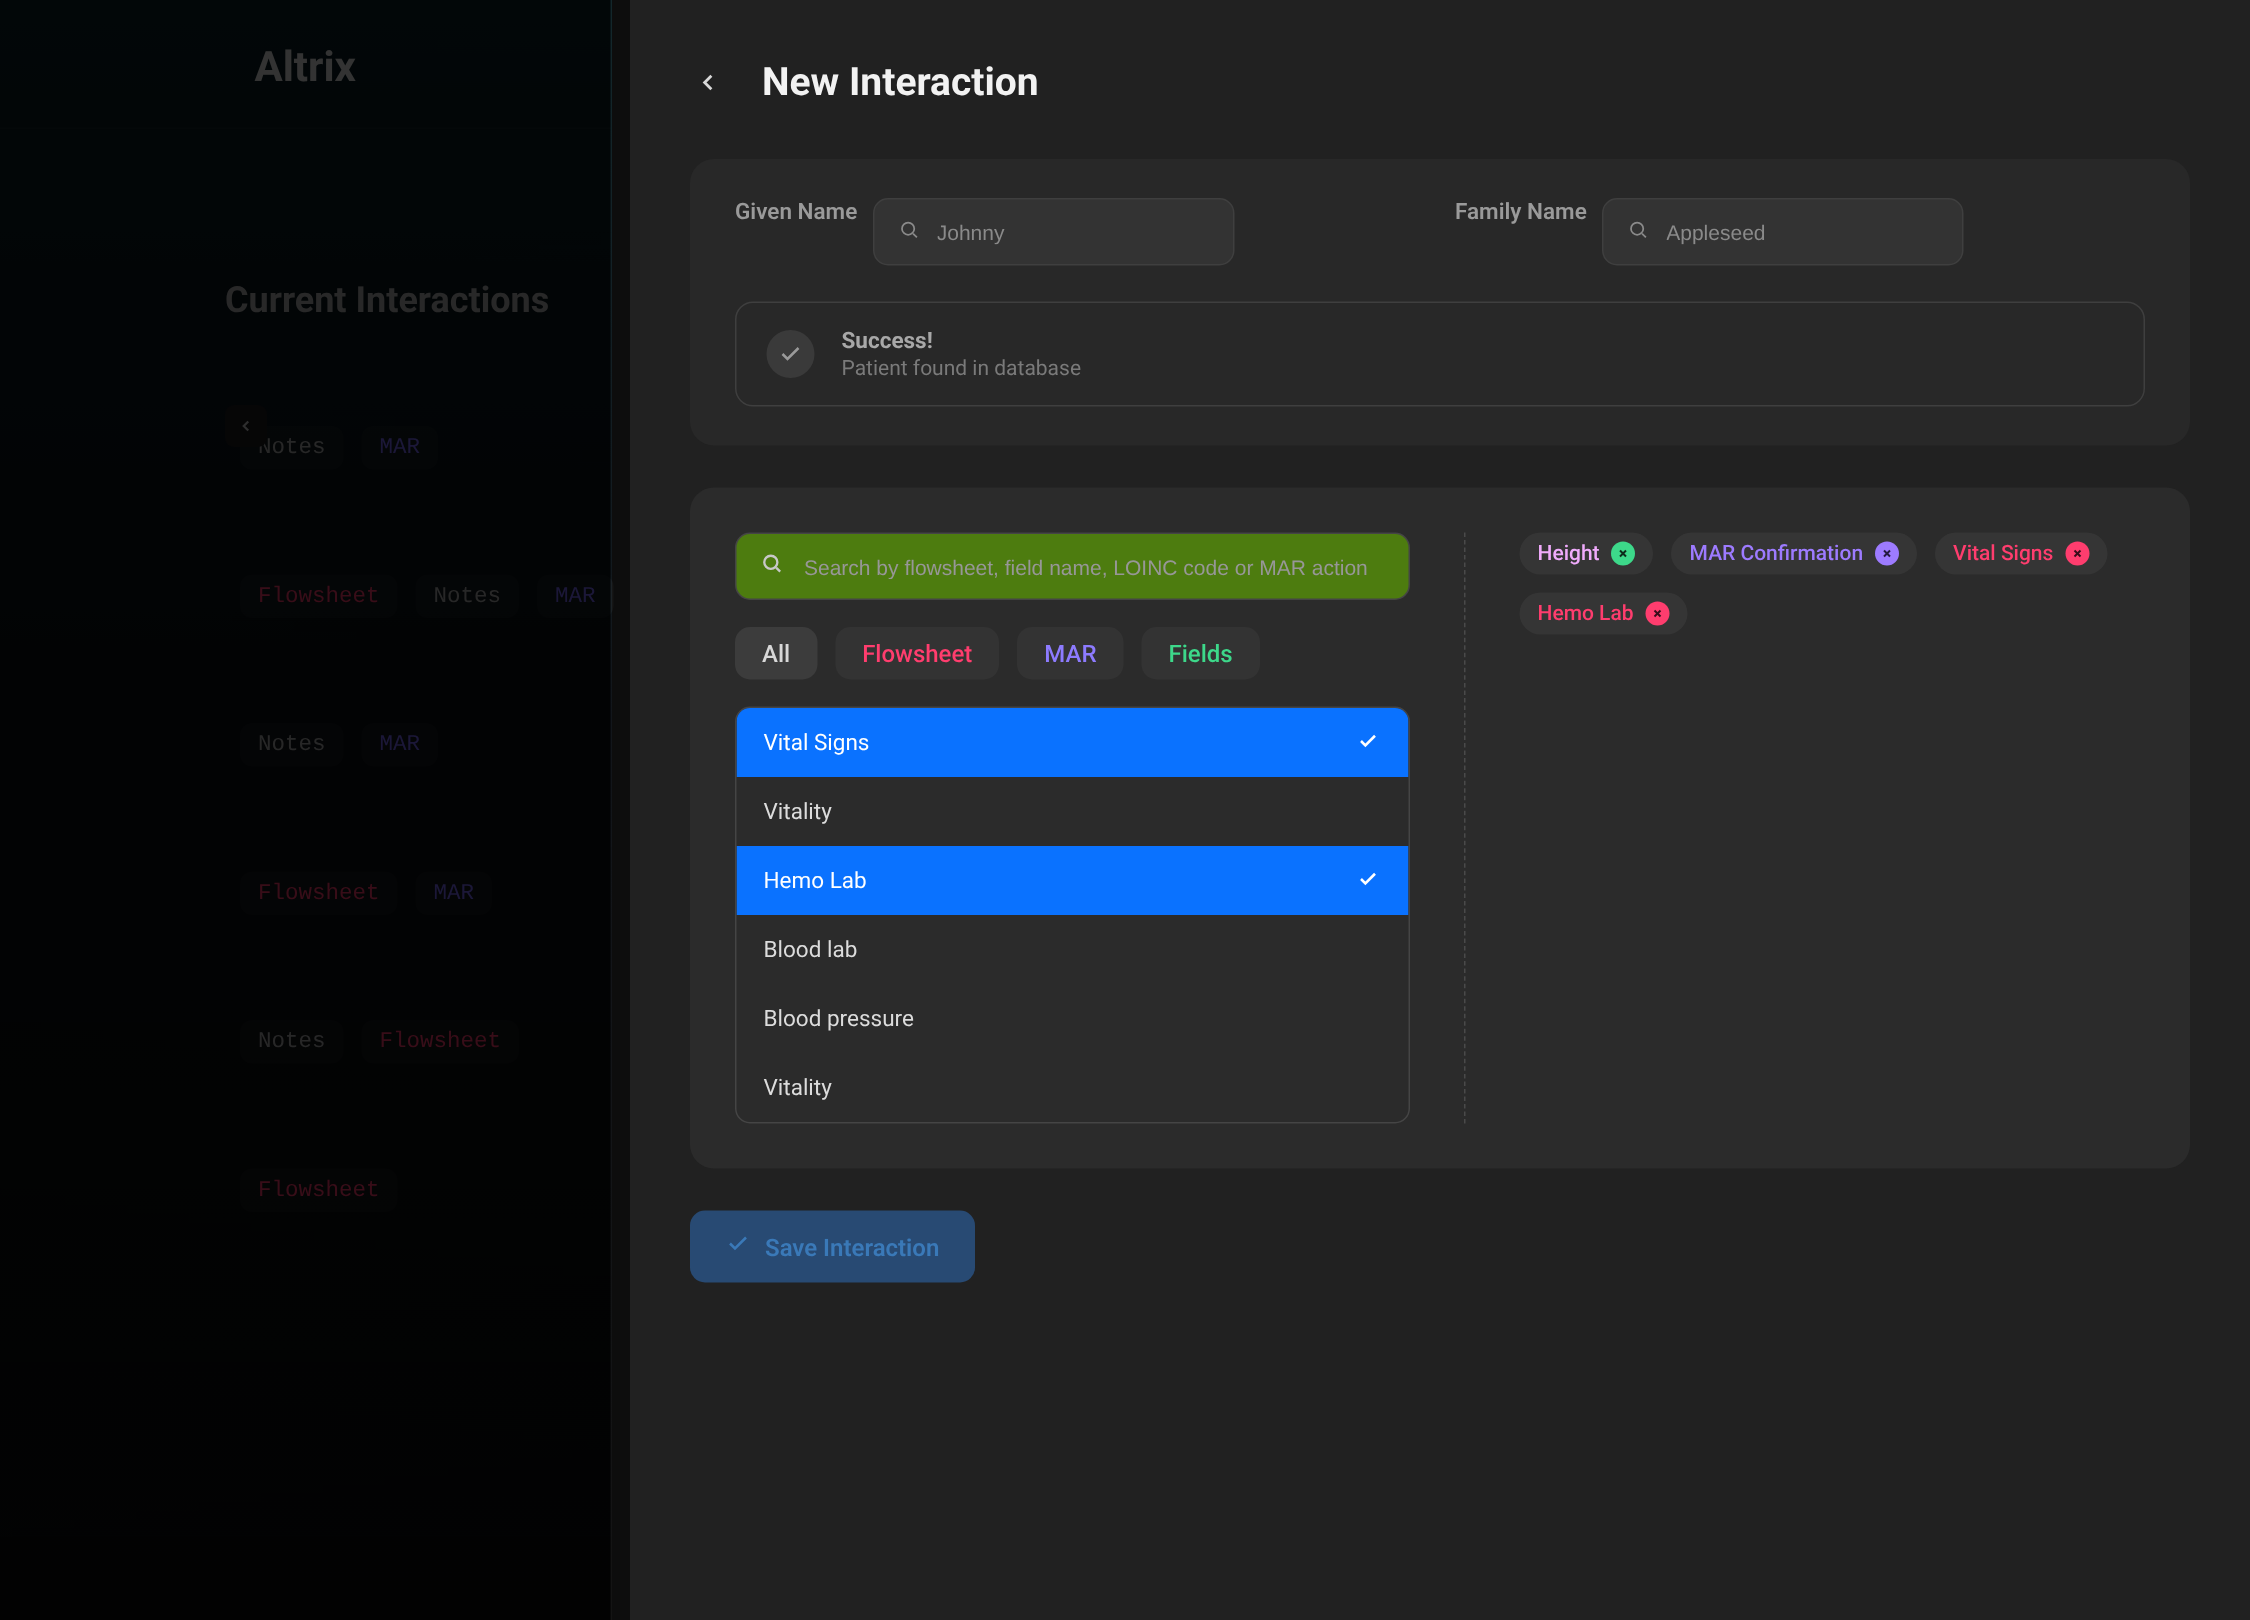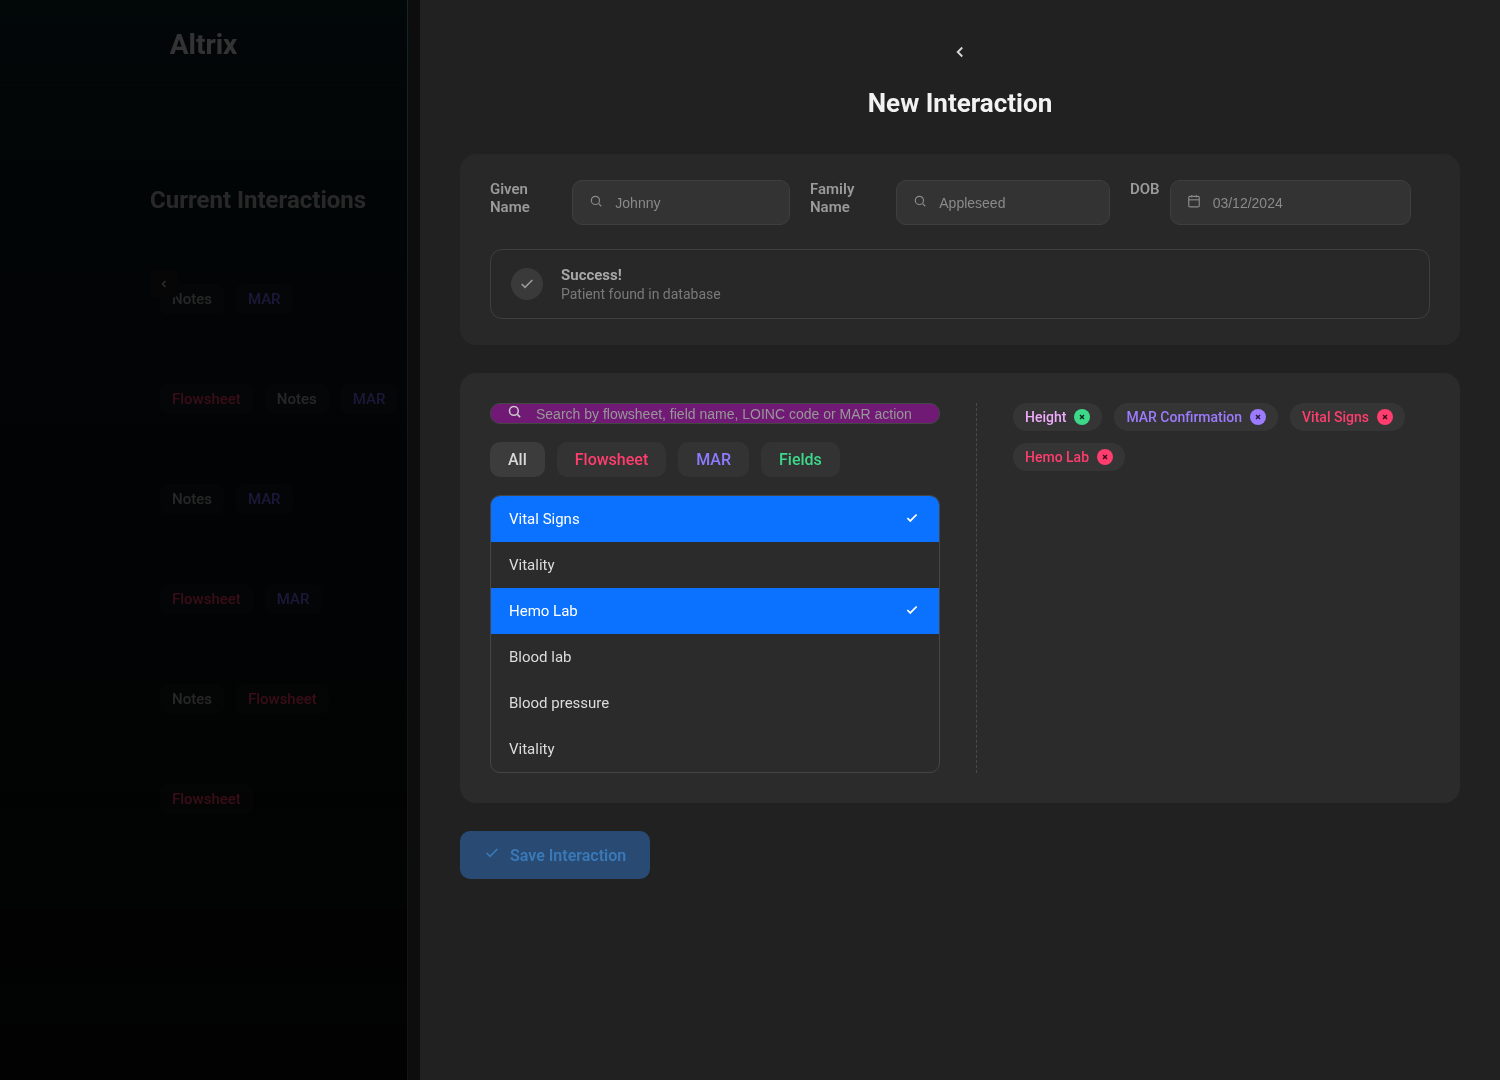--- a/index.html
+++ b/index.html
@@ -53,20 +53,21 @@
     display: flex;
     align-items: center;
     justify-content: center;
     color: #d0d0d0;
   }
   .card-stack {
     padding: 0 0 0 160px;
   }
   .card {
     margin: 70px 0 0 0;
+    font-family: Liberation Mono, monospace;
   }
   .card.first { margin-top: 40px; }
   .tags {
     display: flex;
     gap: 12px;
   }
   .tag {
     padding: 6px 12px;
     border-radius: 8px;
     font-size: 15px;
@@ -94,21 +95,20 @@
     bottom: 0;
     background: #212121;
     overflow-y: auto;
     padding: 0 0 40px 0;
   }
   .modal-header {
     display: flex;
     align-items: center;
     gap: 24px;
     padding: 40px 40px 36px 40px;
-    flex-direction: column;
   }
   .back-btn {
     width: 24px;
     height: 24px;
     color: #d8d8d8;
     display: flex;
     align-items: center;
     justify-content: center;
     cursor: pointer;
   }
@@ -178,24 +178,24 @@
     padding: 30px;
     border-radius: 16px;
     background: #2b2b2b;
     display: flex;
     gap: 36px;
   }
   .picker-left { width: 450px; }
   .picker-right { flex: 1; border-left: 1px dashed #4a4a4a; padding-left: 36px; }
 
   .search {
-    background: #701a75;
+    background: #4d7c0f;
     border: 1px solid #454545;
     border-radius: 10px;
-    padding: 0 16px;
+    padding: 12px 16px;
     display: flex;
     align-items: center;
     gap: 14px;
   }
   .search input {
     background: transparent; border:none; outline:none;
     color:#e5e5e5; font-size:14px; width:100%;
   }
   .search input::placeholder { color:#979797; }
 
@@ -363,34 +363,20 @@
       <div class="form-col">
         <div class="form-label">Family Name</div>
         <div class="field">
           <span class="icon">
             <svg width="14" height="14" viewBox="0 0 24 24" fill="none" stroke="currentColor" stroke-width="2">
                 <circle cx="11" cy="11" r="7"></circle>
                 <line x1="21" y1="21" x2="16.65" y2="16.65"></line>
               </svg>
           </span>
           <input placeholder="Appleseed" style="">
-        </div>
-      </div>
-      <div class="form-col">
-        <div class="form-label">DOB</div>
-        <div class="field">
-          <span class="icon">
-            <svg width="14" height="14" viewBox="0 0 24 24" fill="none" stroke="currentColor" stroke-width="2">
-                <rect x="3" y="4" width="18" height="18" rx="2"></rect>
-                <line x1="16" y1="2" x2="16" y2="6"></line>
-                <line x1="8" y1="2" x2="8" y2="6"></line>
-                <line x1="3" y1="10" x2="21" y2="10"></line>
-              </svg>
-          </span>
-          <input placeholder="03/12/2024" style="">
         </div>
       </div>
     </div>
 
     <div class="success-box">
       <div class="success-icon">
         <svg width="16" height="16" viewBox="0 0 24 24" fill="none" stroke="currentColor" stroke-width="2.5">
             <polyline points="20 6 9 17 4 12"></polyline>
           </svg>
       </div>

